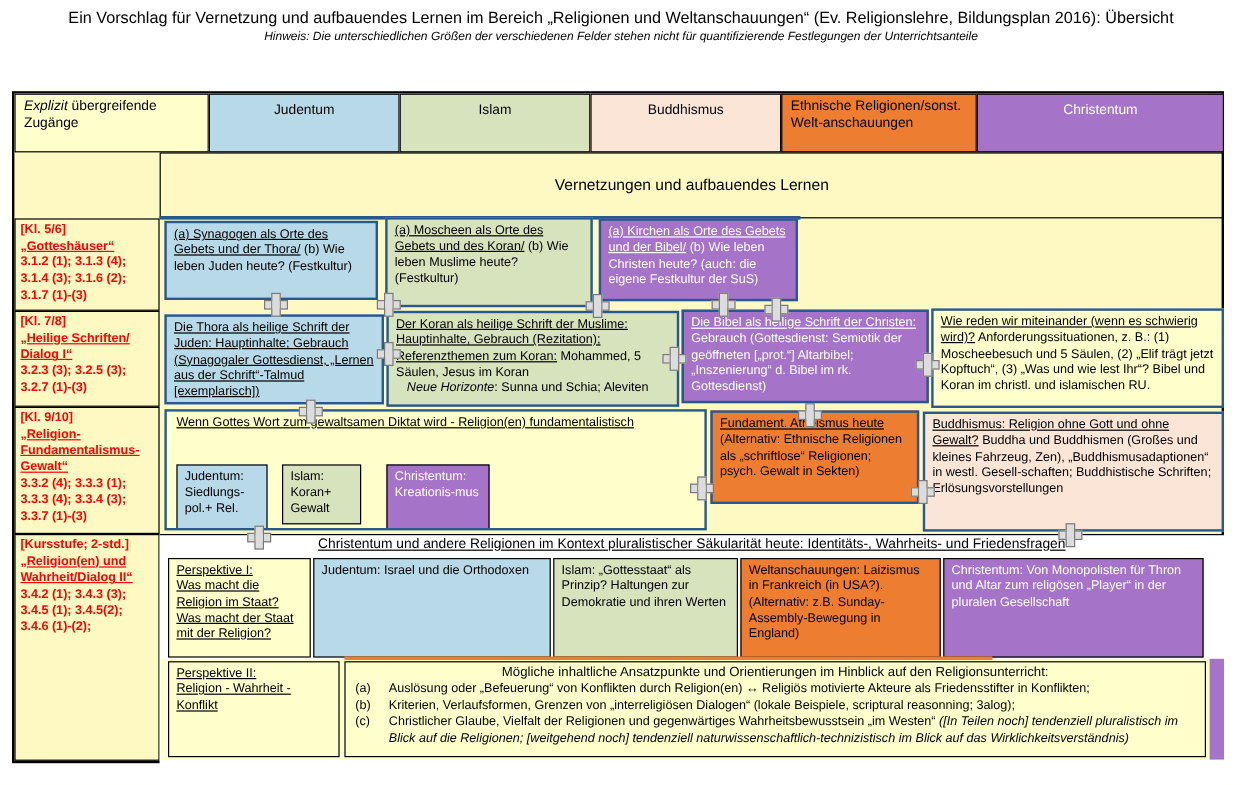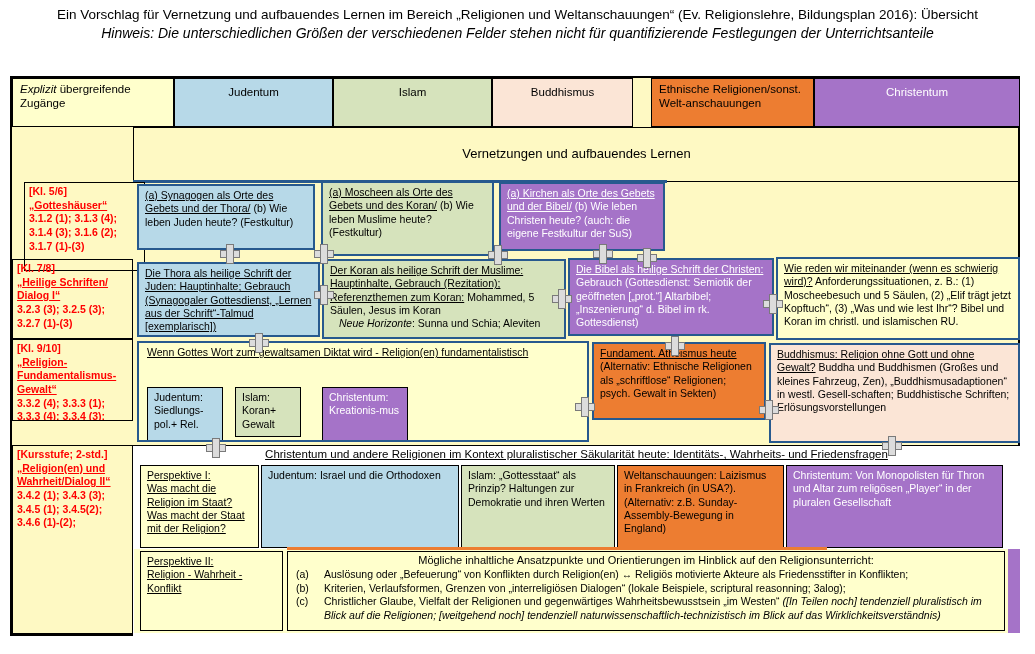--- a/index.html
+++ b/index.html
@@ -1,19 +1,19 @@
 <!DOCTYPE html>
 <html><head>
 <meta charset="utf-8">
 <style>
   html,body{margin:0;padding:0;background:#fff;}
   #page{position:relative;width:1035px;height:654px;background:#fff;overflow:hidden;
         font-family:"Liberation Sans","DejaVu Sans",sans-serif;color:#000;}
   .title{position:absolute;top:7px;left:0;width:100%;text-align:center;font-size:13.5px;}
-  .subtitle{position:absolute;top:25px;left:0;width:100%;text-align:center;font-size:14px;font-style:italic;}
+  .subtitle{position:absolute;top:25px;left:0;width:100%;text-align:center;font-size:10px;font-style:italic;}
   #tbl{position:absolute;left:10px;top:76px;width:1010px;height:560px;border:2px solid #000;box-sizing:border-box;background:#fef9c3;}
   .cell,.box{position:absolute;box-sizing:border-box;overflow:hidden;}
   .cell{border:1px solid #000;padding:3px 7px;font-size:11.5px;line-height:1.22;}
   .box{padding:3px 6px;font-size:10.5px;line-height:1.27;}
   .bd-blue{border:2px solid #27598E;}
   .bd-black{border:1px solid #000;}
   .bg-yellow{background:#FFFFCC;}
   .bg-blue{background:#B7D9E8;}
   .bg-green{background:#D6E3BC;}
   .bg-peach{background:#FBE5D6;}
@@ -40,38 +40,38 @@
 <div id="page">
 
   <div class="title">Ein Vorschlag für Vernetzung und aufbauendes Lernen im Bereich „Religionen und Weltanschauungen“ (Ev. Religionslehre, Bildungsplan 2016): Übersicht</div>
   <div class="subtitle">Hinweis: Die unterschiedlichen Größen der verschiedenen Felder stehen nicht für quantifizierende Festlegungen der Unterrichtsanteile</div>
 
   <div id="tbl">
 
     <div class="cell bg-yellow" style="left:0;top:0;width:162px;height:49px"><span class="it">Explizit</span><span> übergreifende Zugänge</span></div>
     <div class="cell bg-blue ctr" style="left:162px;top:0;width:159px;height:49px;padding-top:6px"><span>Judentum</span></div>
     <div class="cell bg-green ctr" style="left:321px;top:0;width:159px;height:49px;padding-top:6px"><span>Islam</span></div>
-    <div class="cell bg-peach ctr" style="left:480px;top:0;width:141px;height:49px;padding-top:6px"><span>Buddhismus</span></div>
+    <div class="cell bg-peach ctr" style="left:480px;top:0;width:159px;height:49px;padding-top:6px"><span>Buddhismus</span></div>
     <div class="cell bg-orange" style="left:639px;top:0;width:163px;height:49px"><span>Ethnische Religionen/sonst. Welt-anschauungen</span></div>
     <div class="cell bg-purple ctr white" style="left:802px;top:0;width:206px;height:49px;padding-top:6px"><span>Christentum</span></div>
 
     <div class="cell ctr" style="left:121px;top:49px;width:887px;height:55px;font-size:13px;padding-top:18px"><span>Vernetzungen und aufbauendes Lernen</span></div>
     <div class="hline-blue" style="left:121px;top:102px;width:534px"></div>
 
-    <div class="cell red" style="left:12px;top:104px;width:121px;height:89px;padding:2px 4px">
+    <div class="cell red" style="left:0;top:104px;width:121px;height:77px;padding:2px 4px">
       <div>[Kl. 5/6]</div>
       <div class="u">„Gotteshäuser“</div>
       <div>3.1.2 (1); 3.1.3 (4); 3.1.4 (3); 3.1.6 (2); 3.1.7 (1)-(3)</div>
     </div>
     <div class="cell red" style="left:0;top:181px;width:121px;height:80px;padding:2px 4px">
       <div>[Kl. 7/8]</div>
       <div class="u">„Heilige Schriften/ Dialog I“</div>
       <div>3.2.3 (3); 3.2.5 (3); 3.2.7 (1)-(3)</div>
     </div>
-    <div class="cell red" style="left:0;top:261px;width:121px;height:82px;padding:2px 4px">
+    <div class="cell red" style="left:0;top:261px;width:121px;height:106px;padding:2px 4px">
       <div>[Kl. 9/10]</div>
       <div class="u">„Religion-Fundamentalismus-Gewalt“</div>
       <div>3.3.2 (4); 3.3.3 (1); 3.3.3 (4); 3.3.4 (3); 3.3.7 (1)-(3)</div>
     </div>
     <div class="cell red" style="left:0;top:367px;width:121px;height:189px;padding:2px 4px">
       <div>[Kursstufe; 2-std.]</div>
       <div class="u">„Religion(en) und Wahrheit/Dialog II“</div>
       <div>3.4.2 (1); 3.4.3 (3); 3.4.5 (1); 3.4.5(2); 3.4.6 (1)-(2);</div>
     </div>
 

